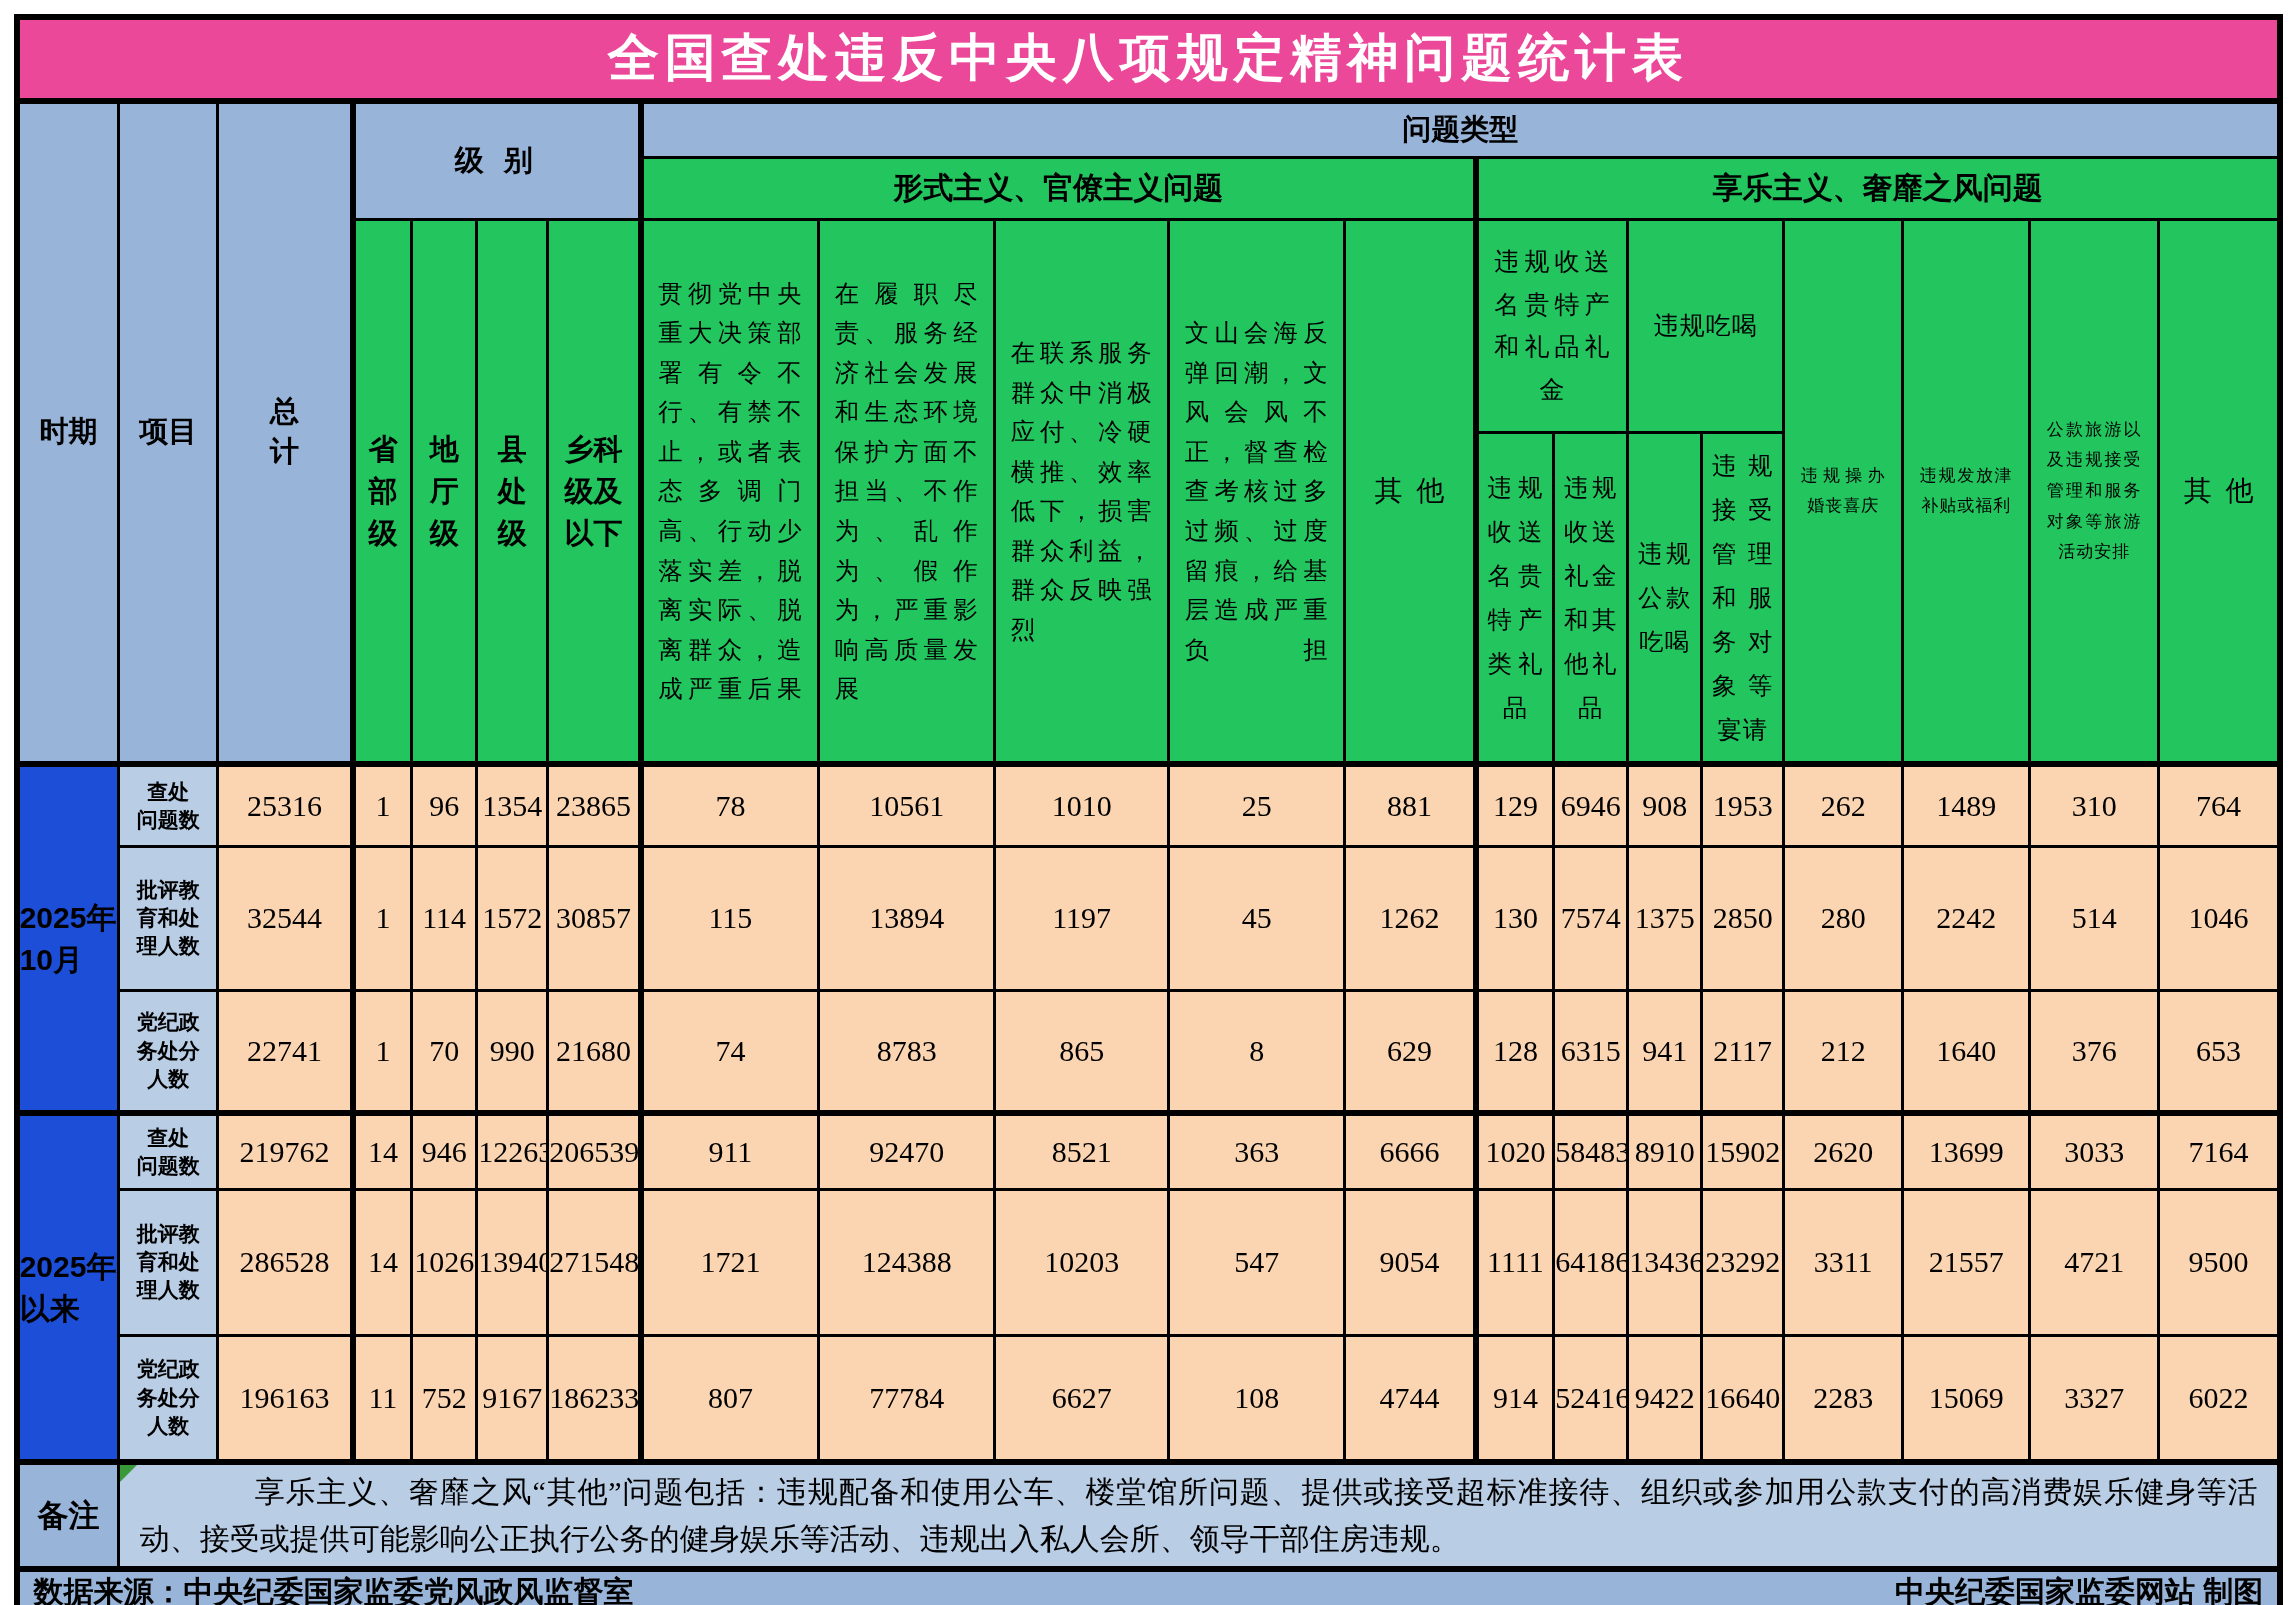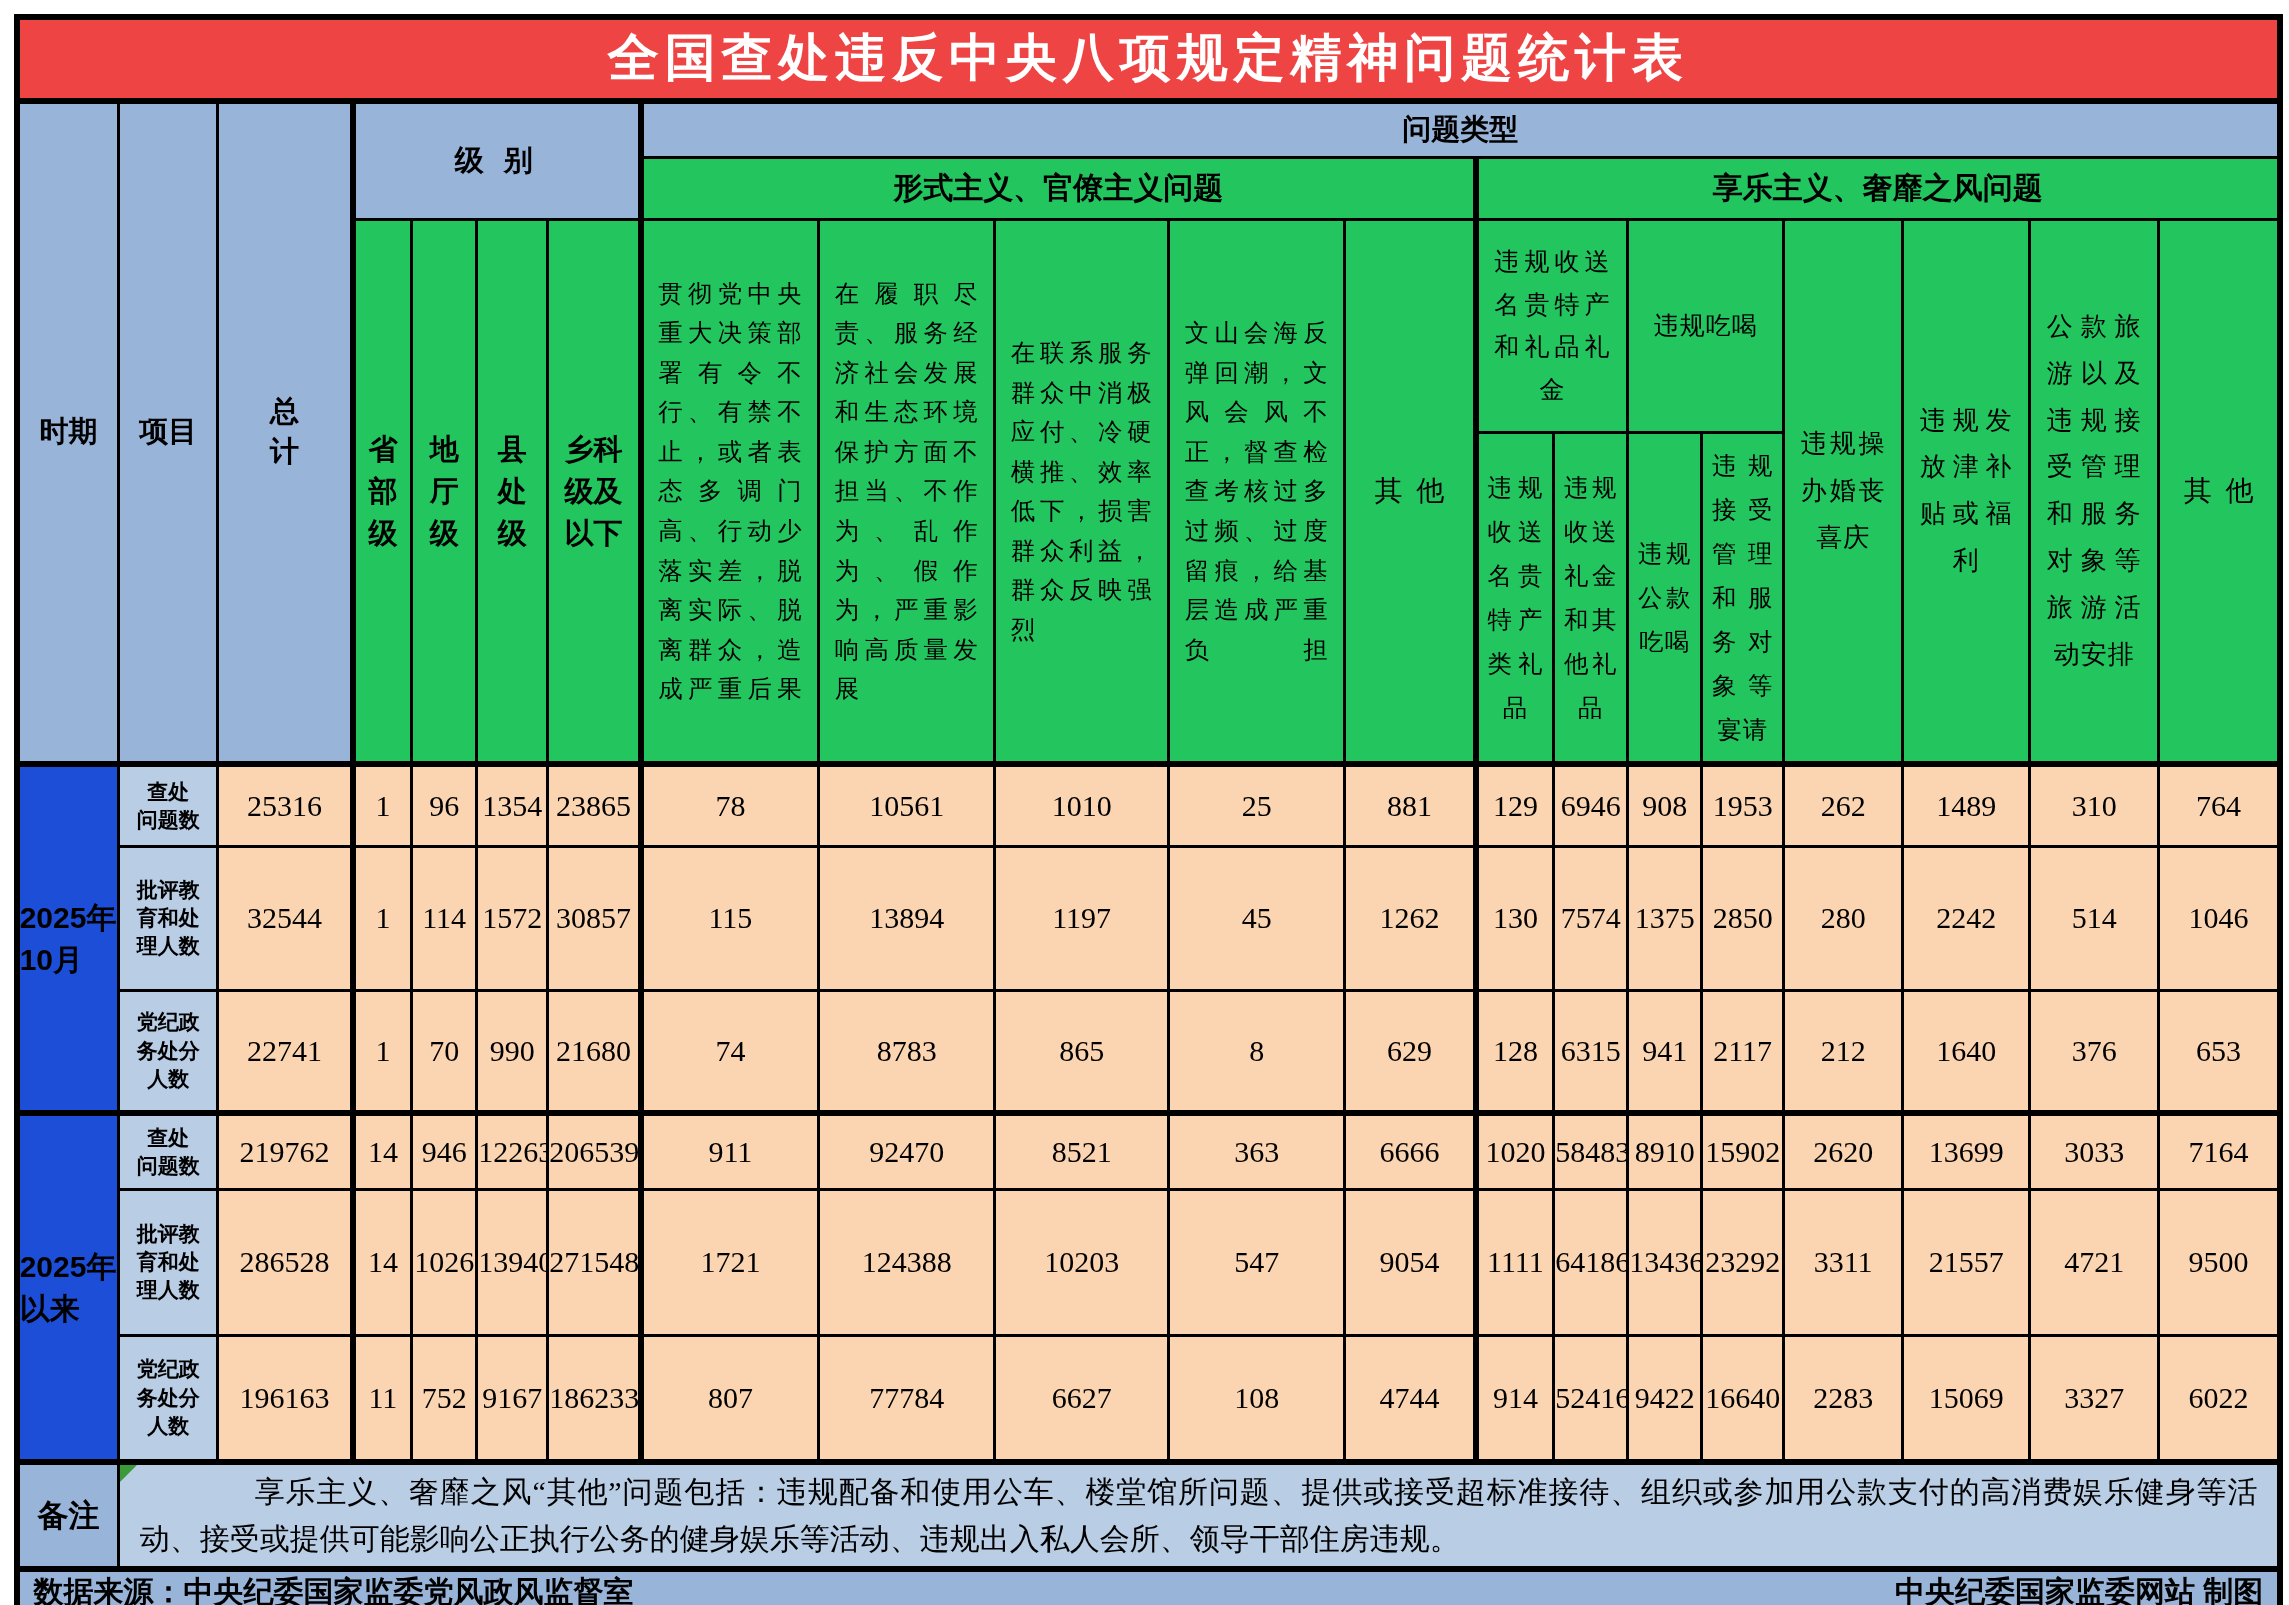--- a/index.html
+++ b/index.html
@@ -7,35 +7,35 @@
   table{border-collapse:collapse;table-layout:fixed;width:2263px;border:6.8px solid #000;}
   td{border:3.9px solid #000;overflow:hidden;vertical-align:middle;padding:0;color:#000;}
   .tl{border-left-width:6.8px;}
   tr.tt > td{border-top-width:6.8px;}
   
   tr.title-tr{height:84px;} tr.h1{height:57px;} tr.h2{height:62px;} tr.h3{height:213px;} tr.h4{height:261px;}
   tr.r1{height:82px;} tr.r2{height:144px;} tr.r3{height:123px;}
   tr.r4{height:76px;} tr.r5{height:146px;} tr.r6{height:127px;}
   tr.noterow{height:90px;} tr.srcrow{height:47px;}
   
-  .title{background:#ef4444;color:#fff;font-family:"Liberation Serif",serif;font-weight:bold;
+  .title{background:#ec4899;color:#fff;font-family:"Liberation Serif",serif;font-weight:bold;
          font-size:51px;letter-spacing:5.9px;text-align:center;border-bottom-width:6.8px;}
   .hm{background:#98B4D8;font-family:"Liberation Sans",sans-serif;font-weight:bold;
       font-size:29px;text-align:center;}
   .hl{background:#22c55e;text-align:center;}
   .pre{white-space:pre-line;}
   .grp{font-family:"Liberation Sans",sans-serif;font-weight:bold;font-size:30px;}
   .lv{font-family:"Liberation Sans",sans-serif;font-weight:bold;font-size:29px;line-height:1.45;padding:0 6.8px;}
   .desc{font-family:"Liberation Serif",serif;font-size:24.4px;line-height:1.62;
         text-align:justify;text-align-last:justify;padding:11.7px 14.6px;letter-spacing:1px;}
   .sub{font-family:"Liberation Serif",serif;font-size:25px;line-height:1.7;
        text-align:justify;text-align-last:center;padding:7.8px 15.6px;letter-spacing:1px;}
   .leaf{font-family:"Liberation Serif",serif;font-size:24.4px;line-height:1.8;
         text-align:justify;text-align-last:center;padding:9.8px 8.8px;letter-spacing:1px;}
-  .mid{font-family:"Liberation Serif",serif;font-size:26px;line-height:1.8;
+  .mid{font-family:"Liberation Serif",serif;font-size:17px;line-height:1.8;
        text-align:justify;text-align-last:center;padding:0 15.6px;letter-spacing:1px;}
   .oth{font-family:"Liberation Serif",serif;font-size:28px;letter-spacing:13.7px;text-indent:13.7px;text-align:center;}
   .per{background:#1d4ed8;font-family:"Liberation Sans",sans-serif;font-weight:bold;
        font-size:30px;text-align:left;line-height:1.4;}
   .lab{background:#B9CDE5;font-family:"Liberation Sans",sans-serif;font-weight:bold;
        font-size:21px;text-align:center;line-height:1.35;}
   .d{background:#FBD5B1;font-family:"Liberation Serif",serif;font-size:30px;text-align:center;}
   .notelab{font-size:31px;}
   .notetd{background:#B9CDE5;position:relative;}
   .notetext{font-family:"Liberation Serif",serif;font-size:30px;line-height:1.55;

